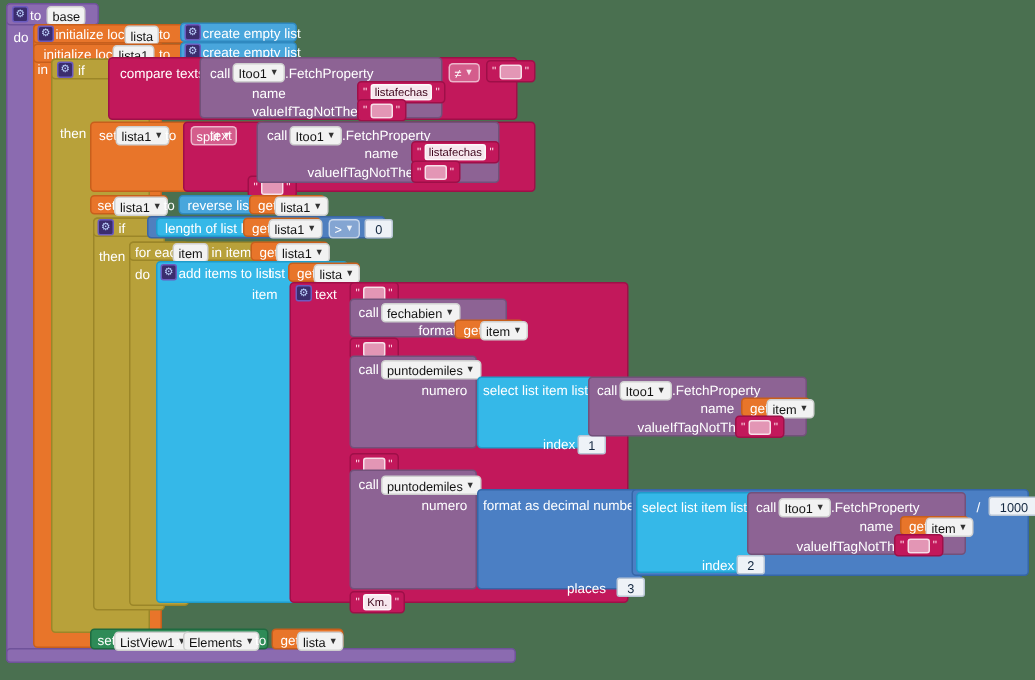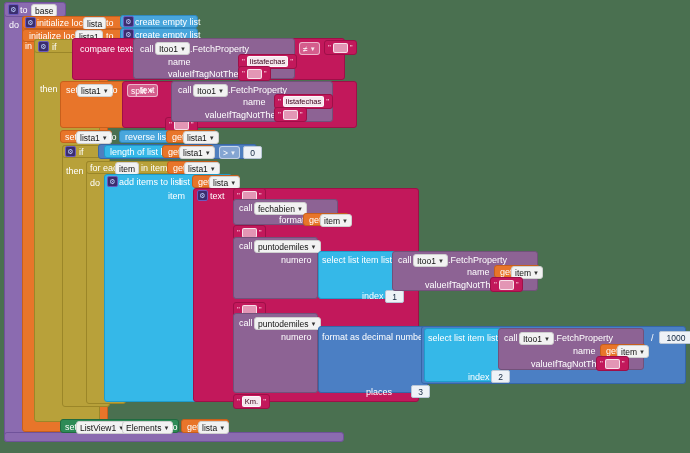--- a/index.html
+++ b/index.html
@@ -320,21 +320,21 @@
   <div class="blk c-call" style="left:233px;top:313px;width:85px;height:80px;"></div>
   <div class="lbl" style="left:239px;top:318px;">call</div>
   <div class="fld light" style="left:254px;top:317px;">
       <span>puntodemiles</span>
       <span class="cv">▼</span>
     </div>
   <div class="lbl" style="left:281px;top:332px;">numero</div>
 
   <div class="blk c-math" style="left:318px;top:326px;width:110px;height:67px;"></div>
   <div class="lbl" style="left:322px;top:332px;">format as decimal number</div>
-  <div class="lbl" style="left:366px;top:387px;">places</div>
+  <div class="lbl" style="left:378px;top:387px;">places</div>
   <div class="numpill" style="left:411px;top:385px;width:11px;">3</div>
 
   <div class="blk c-math" style="left:421px;top:326px;width:265px;height:58px;"></div>
   <div class="lbl" style="left:651px;top:333px;">/</div>
   <div class="numpill" style="left:659px;top:331px;width:26px;">1000</div>
 
   <div class="blk c-list2" style="left:424px;top:328px;width:78px;height:54px;"></div>
   <div class="lbl" style="left:428px;top:333px;">select list item   list</div>
   <div class="lbl" style="left:468px;top:372px;">index</div>
   <div class="numpill" style="left:491px;top:370px;width:11px;">2</div>

